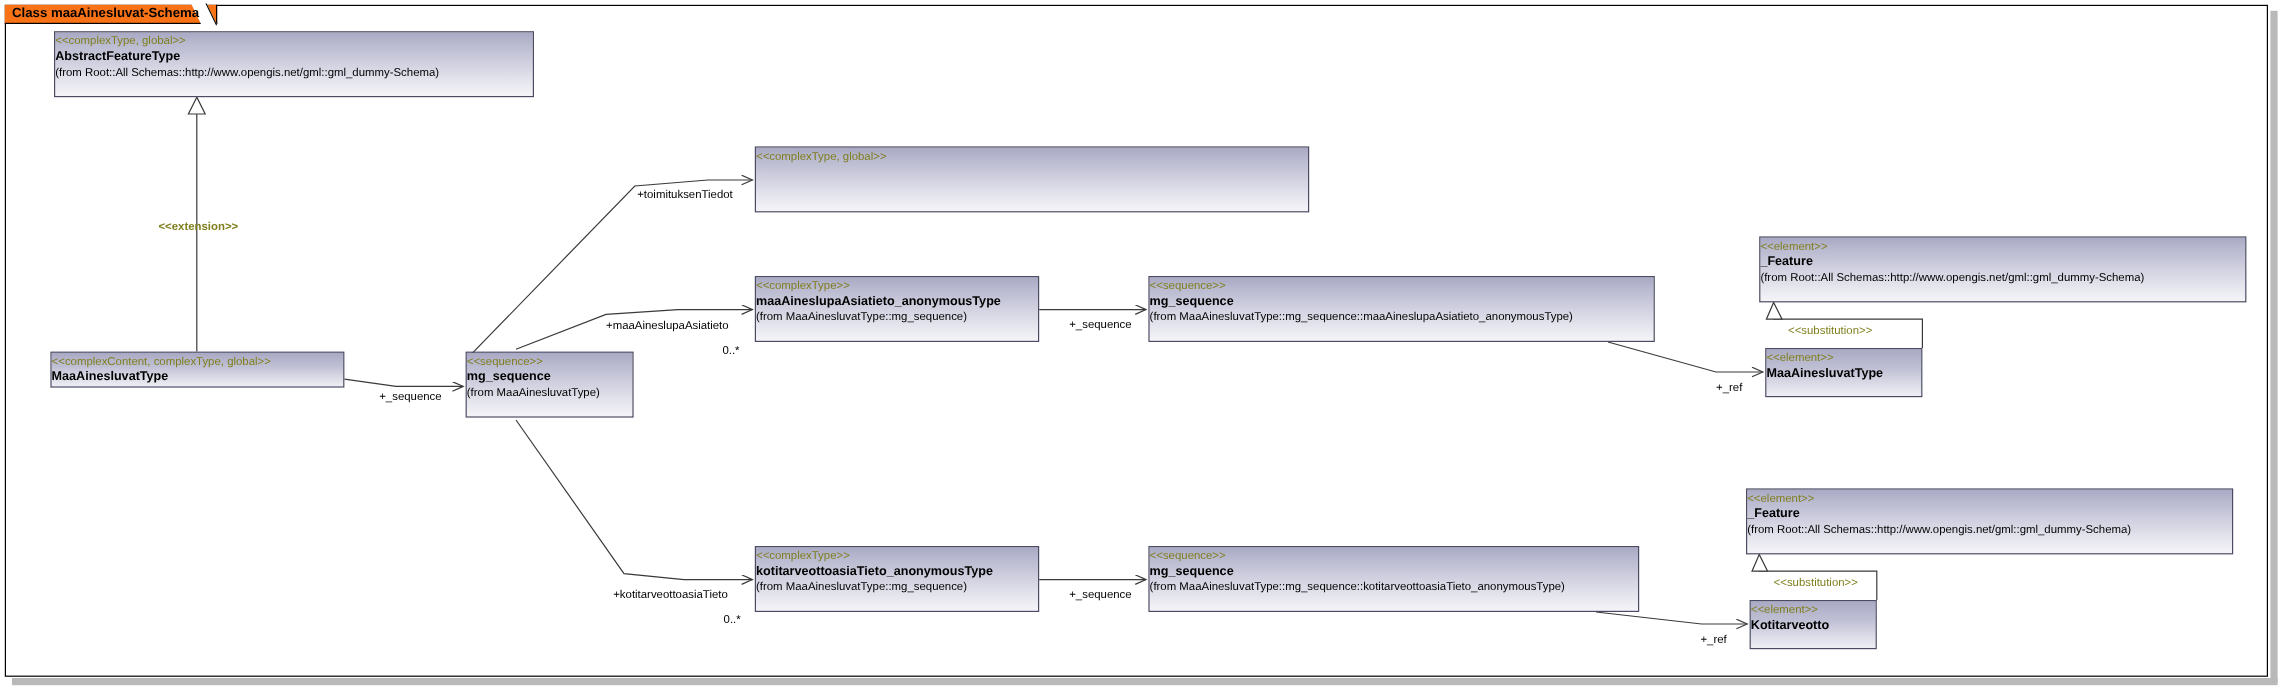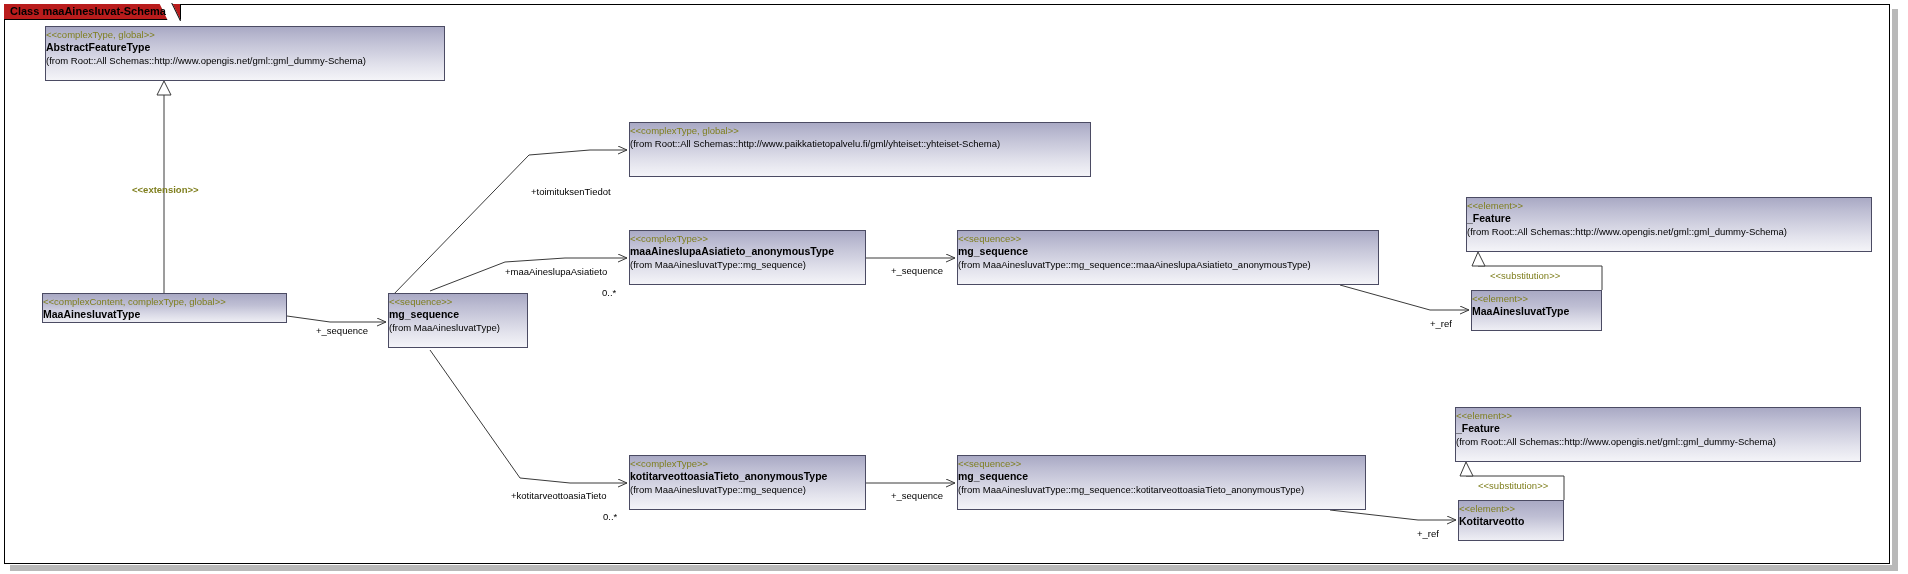--- a/index.html
+++ b/index.html
@@ -21,21 +21,21 @@
     width:6px; height:560px; background:#b9b9b9;
   }
   #frame-shadow-bottom{
     position:absolute; left:10px; top:565px;
     width:1888px; height:6px; background:#b9b9b9;
   }
   #frame-title-tab{
     position:absolute; left:4px; top:4px;
     height:16px;
     border:1px solid #000; border-left:none; border-top:none;
-    background:#b91c1c;
+    background:#f97316;
     box-sizing:border-box;
     padding:0 14px 0 6px;
     font-size:11px; font-weight:bold; color:#000;
     line-height:15px;
     white-space:nowrap;
     transform:skewX(0deg);
   }
   #frame-title-tab::after{
     content:"";
     position:absolute; right:-1px; top:-1px;
@@ -164,21 +164,20 @@
 </svg>
 
 <div id="nodes-layer">
     <div class="node" style="left: 45px; top: 26px; width: 400px; height: 55px;">
       <span class="stereo">&lt;&lt;complexType, global&gt;&gt;</span>
       <span class="nname">AbstractFeatureType</span>
       <span class="nfrom">(from Root::All Schemas::http://www.opengis.net/gml::gml_dummy-Schema)</span>
     </div>
     <div class="node" style="left: 629px; top: 122px; width: 462px; height: 55px;">
       <span class="stereo">&lt;&lt;complexType, global&gt;&gt;</span>
-      <span class="nfrom">(from Root::All Schemas::http://www.paikkatietopalvelu.fi/gml/yhteiset::yhteiset-Schema)</span>
     </div>
     <div class="node small" style="left: 42px; top: 293px; width: 245px; height: 30px;">
       <span class="stereo">&lt;&lt;complexContent, complexType, global&gt;&gt;</span>
       <span class="nname">MaaAinesluvatType</span>
     </div>
     <div class="node" style="left: 388px; top: 293px; width: 140px; height: 55px;">
       <span class="stereo">&lt;&lt;sequence&gt;&gt;</span>
       <span class="nname">mg_sequence</span>
       <span class="nfrom">(from MaaAinesluvatType)</span>
     </div>
@@ -216,21 +215,21 @@
       <span class="nname">_Feature</span>
       <span class="nfrom">(from Root::All Schemas::http://www.opengis.net/gml::gml_dummy-Schema)</span>
     </div>
     <div class="node small" style="left: 1458px; top: 500px; width: 106px; height: 41px;">
       <span class="stereo">&lt;&lt;element&gt;&gt;</span>
       <span class="nname">Kotitarveotto</span>
     </div>
   </div>
 <div id="labels-layer">
     <div class="elabel stereo-lbl" style="left: 132px; top: 184px; font-weight: bold;">&lt;&lt;extension&gt;&gt;</div>
-    <div class="elabel" style="left: 531px; top: 157px; margin-top: 29px;">+toimituksenTiedot</div>
+    <div class="elabel" style="left: 531px; top: 157px;">+toimituksenTiedot</div>
     <div class="elabel" style="left: 505px; top: 266px;">+maaAineslupaAsiatieto</div>
     <div class="elabel" style="left: 602px; top: 287px;">0..*</div>
     <div class="elabel" style="left: 511px; top: 490px;">+kotitarveottoasiaTieto</div>
     <div class="elabel" style="left: 603px; top: 511px;">0..*</div>
     <div class="elabel" style="left: 316px; top: 325px;">+_sequence</div>
     <div class="elabel" style="left: 891px; top: 265px;">+_sequence</div>
     <div class="elabel" style="left: 891px; top: 490px;">+_sequence</div>
     <div class="elabel" style="left: 1430px; top: 318px;">+_ref</div>
     <div class="elabel" style="left: 1417px; top: 528px;">+_ref</div>
     <div class="elabel stereo-lbl" style="left: 1490px; top: 270px;">&lt;&lt;substitution&gt;&gt;</div>

